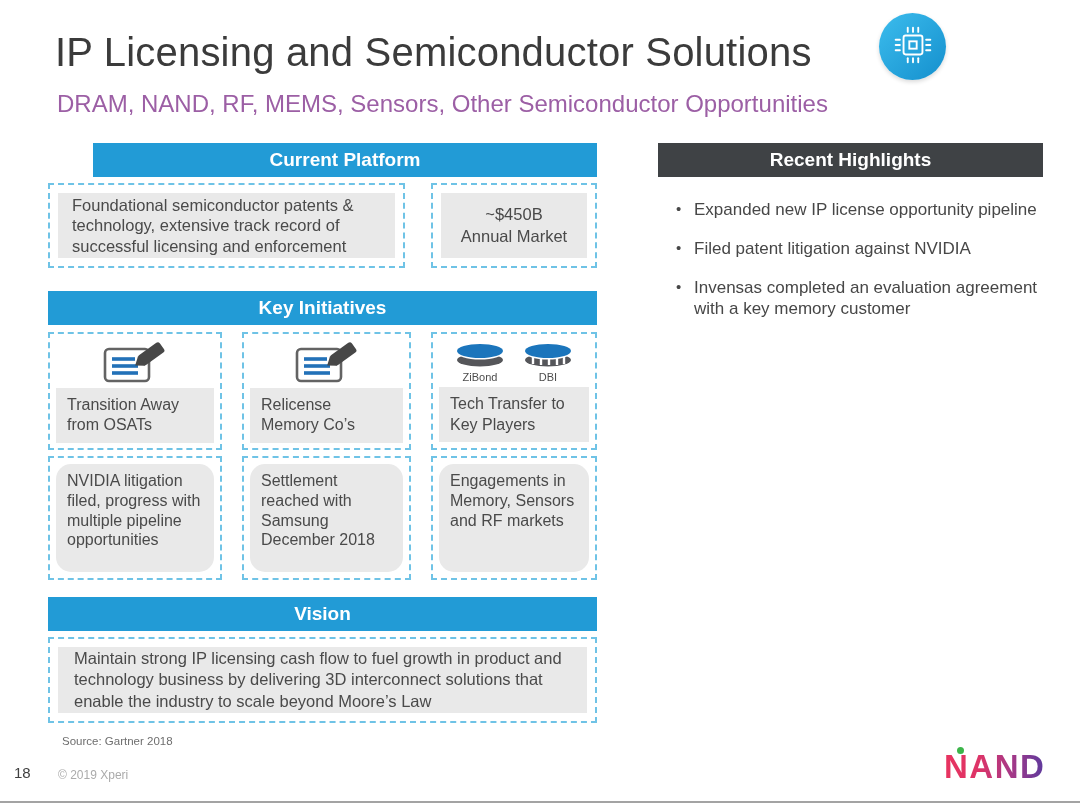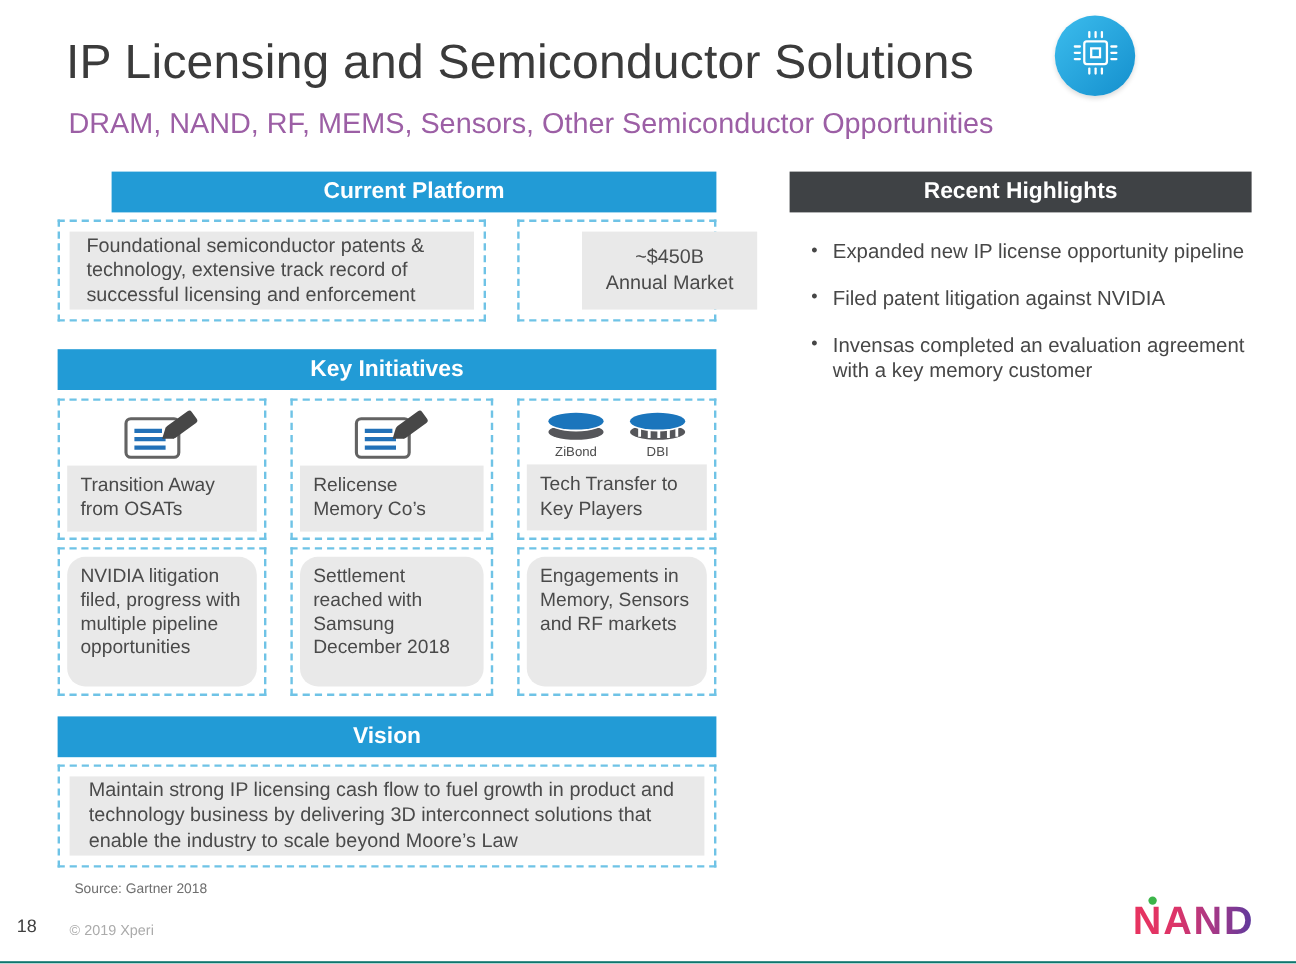--- a/index.html
+++ b/index.html
@@ -1,20 +1,20 @@
 <!DOCTYPE html>
 <html><head>
 <meta charset="utf-8">
 <style>
   * { margin:0; padding:0; box-sizing:border-box; }
   html,body { background:#fff; }
   body { font-family:"Liberation Sans", sans-serif; }
   .slide {
     position:relative; width:1080px; height:803px; background:#ffffff;
-    overflow:hidden; border-bottom:2px solid #0f766e;
+    overflow:hidden; border-bottom:2px solid #a3a3a3;
   }
 
   
   .title { position:absolute; left:55px; top:30px; font-size:40px; font-weight:400;
            color:#3b3b3b; letter-spacing:0.2px; }
   .subtitle { position:absolute; left:57px; top:90px; font-size:24px; font-weight:400;
               color:#9c5fa5; }
   .chip-badge { position:absolute; left:879px; top:13px; width:67px; height:67px;
                 border-radius:50%;
                 background:linear-gradient(135deg,#38b8ea 10%,#1a96d2 85%);
@@ -34,21 +34,21 @@
 
   
   .cp-row { position:absolute; top:40px; left:0; width:549px; display:flex;
             justify-content:space-between; }
   .cp-box1 { width:357px; height:85px; padding:8px; }
   .cp-box1 .graybox { width:100%; height:100%; padding:8px 14px; font-size:16.5px;
                       line-height:1.25; display:flex; align-items:center; }
   .cp-box2 { width:166px; height:85px; padding:8px; }
   .cp-box2 .graybox { width:100%; height:100%; display:flex; align-items:center;
                       justify-content:center; text-align:center; font-size:16.5px;
-                      line-height:1.3; white-space:pre-line;margin-left:44px; }
+                      line-height:1.3; white-space:pre-line; }
 
   .bar-ki { position:absolute; top:148px; left:0; width:549px; }
 
   
   .ki-grid { position:absolute; top:189px; left:0; width:549px; display:flex;
              justify-content:space-between; }
   .ki-col { display:flex; flex-direction:column; }
   .ki-col.c1 { width:174px; } .ki-col.c2 { width:169px; } .ki-col.c3 { width:166px; }
   .ki-top { height:118px; padding:6px; display:flex; flex-direction:column; }
   .ki-icon-area { height:52px; display:flex; align-items:center; justify-content:center;

